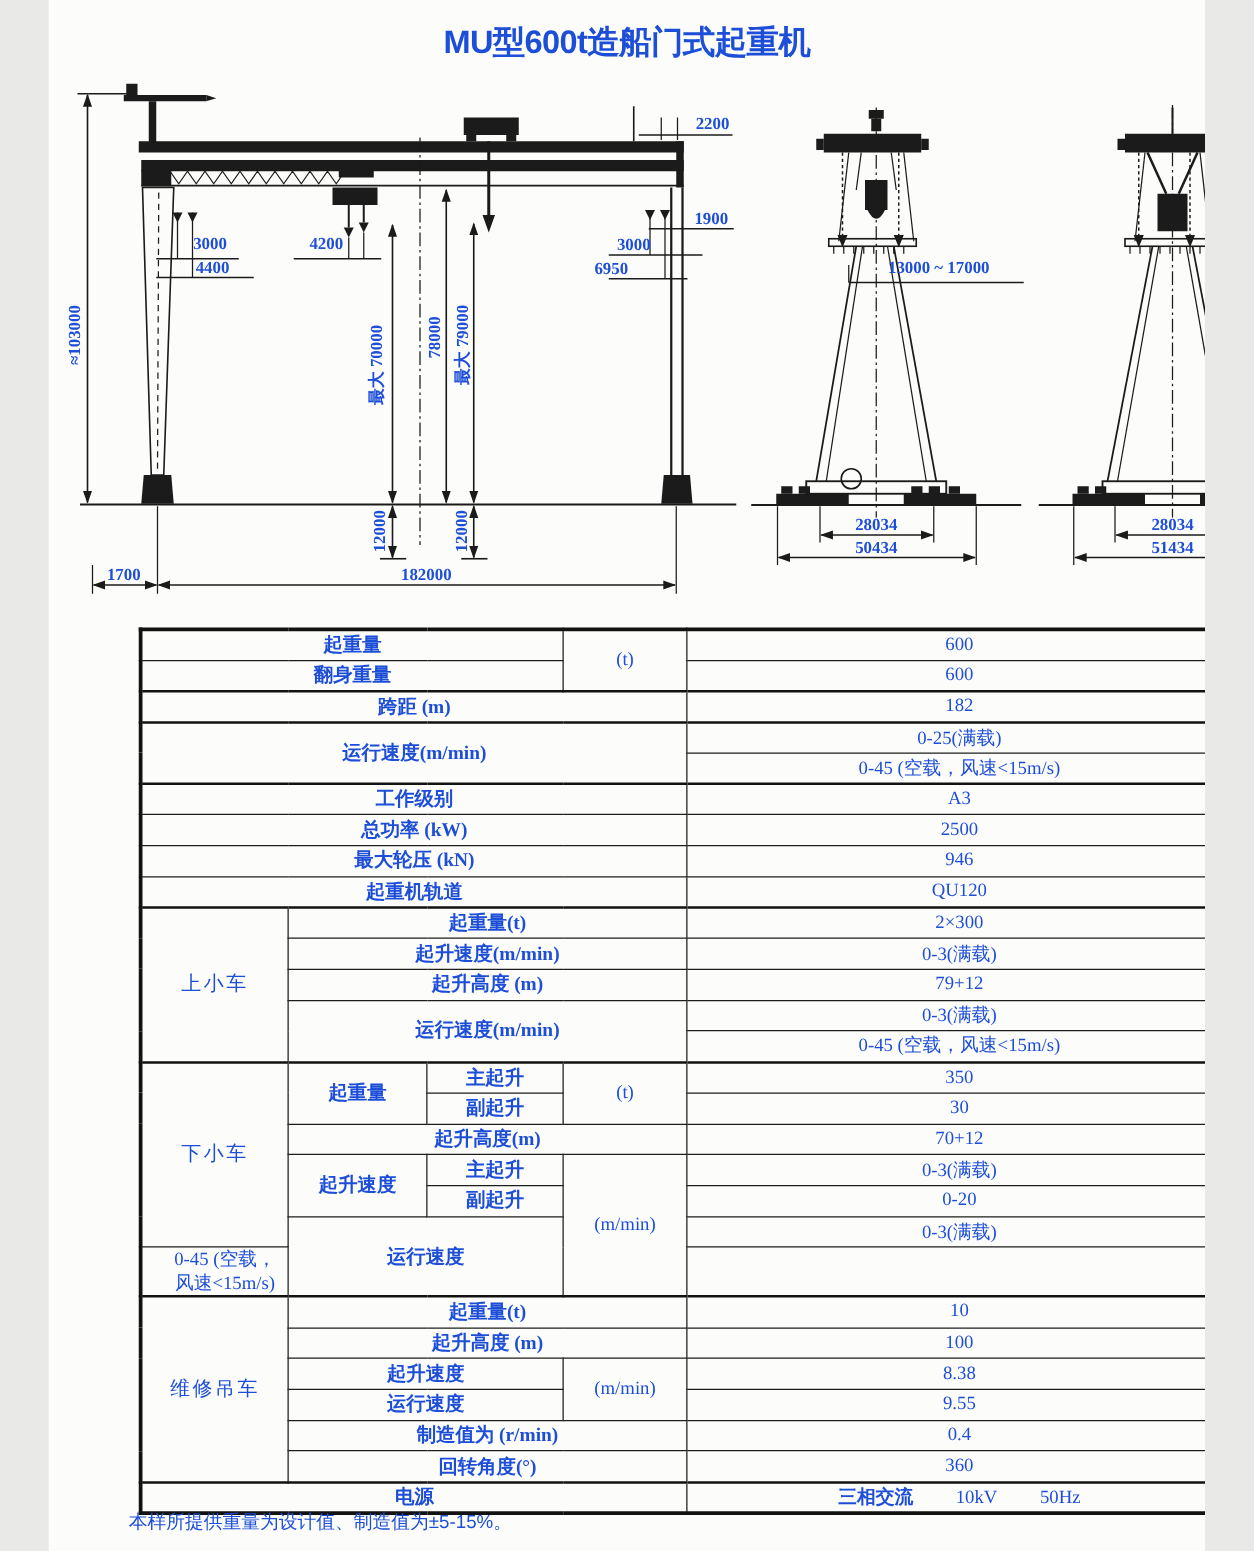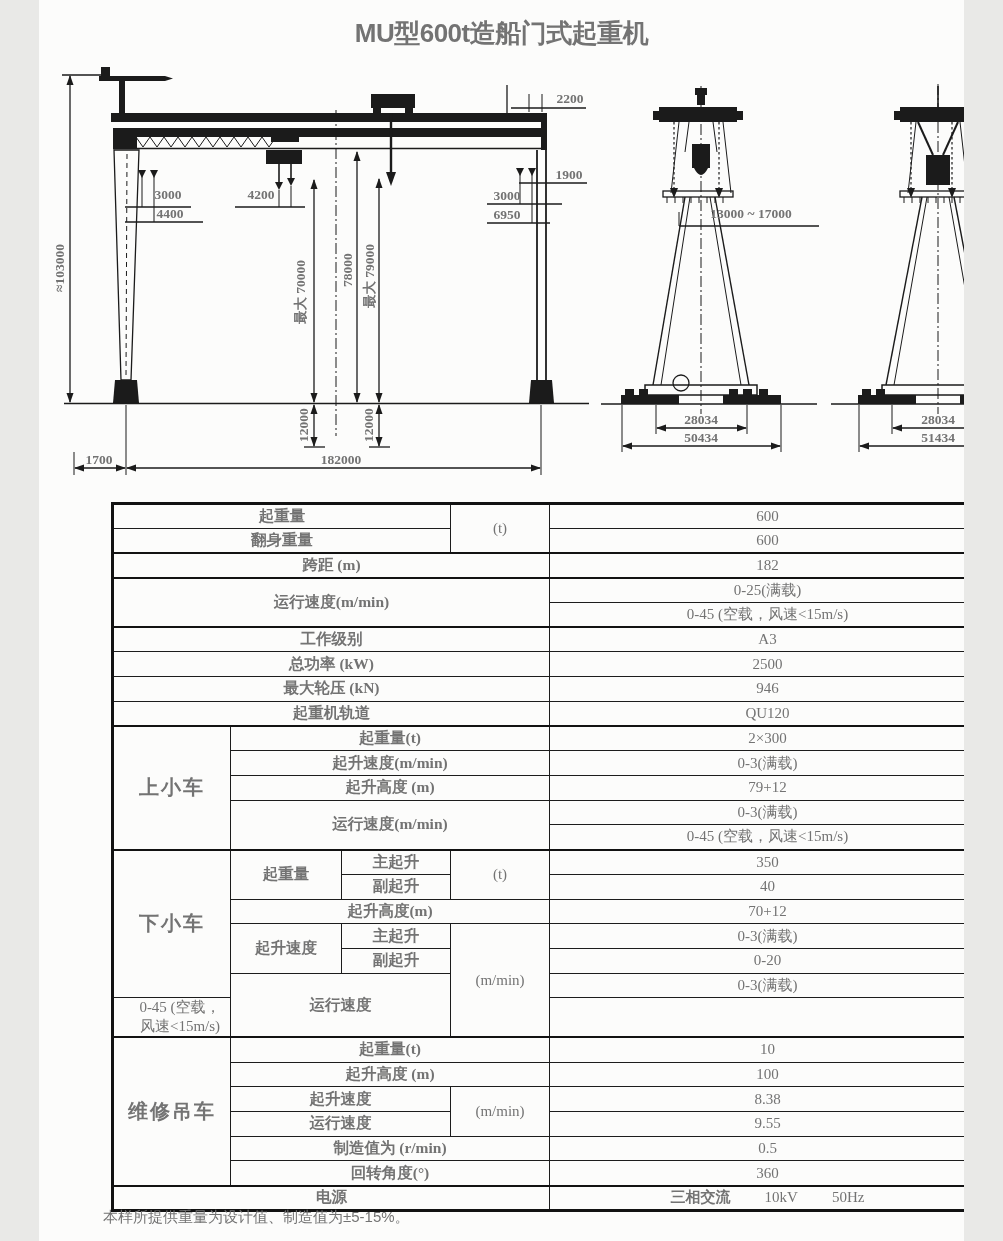--- a/index.html
+++ b/index.html
@@ -1,34 +1,34 @@
 <!DOCTYPE html>
 <html><head>
 <meta charset="utf-8">
 <style>
   html,body{margin:0;padding:0;background:#e9e9e7;}
   .page{position:relative;width:925px;height:1241px;background:#fcfcfb;margin:0 auto;
-        font-family:"Liberation Serif","DejaVu Serif",serif;color:#737373;overflow:hidden;}
+        font-family:"Liberation Serif","DejaVu Serif",serif;color:#1d4ed8;overflow:hidden;}
   .title{position:absolute;top:16px;left:0;width:100%;text-align:center;
          font-family:"Liberation Sans","DejaVu Sans",sans-serif;
          font-weight:bold;font-size:26px;letter-spacing:-.5px;}
   
   .drawing{position:absolute;left:10px;top:62px;width:985px;height:438px;}
   .drawing svg{position:absolute;left:0;top:0;}
   .dimlab{position:absolute;font-weight:bold;font-size:13.5px;white-space:nowrap;
           transform:translate(-50%,-50%);line-height:1;}
   .vlab{transform:translate(-50%,-50%) rotate(-90deg);}
   
   .spec{position:absolute;left:72px;top:502px;}
   table{border-collapse:collapse;table-layout:fixed;width:858px;border:3px solid #121212;}
   td{border:1.6px solid #1c1c1c;text-align:center;vertical-align:middle;padding:0 2px;
      font-size:15.5px;overflow:hidden;}
   tr{height:24.72px;}
   .lab{font-weight:bold;font-family:Liberation Serif, serif;}
-  .grp{font-weight:bold;font-size:20px;letter-spacing:2px;}
+  .grp{font-weight:normal;font-size:16px;letter-spacing:2px;}
   .val{font-weight:normal;font-size:15px;padding-left:18px;}
   .unit{font-weight:normal;font-size:15px;}
   .tk{border-top:2.8px solid #121212;}
   .pw span{display:inline-block;}
   .pw .gap{width:34px;}
   .footnote{position:absolute;left:64px;top:1208px;
             font-family:"Liberation Sans","DejaVu Sans",sans-serif;
             font-weight:normal;font-size:15px;}
 </style>
 </head>
@@ -201,21 +201,21 @@
       </g>
     </svg>
 
     <div class="dimlab vlab" style="left:11px;top:206px">≈103000</div>
     <div class="dimlab" style="left:119px;top:133px">3000</div>
     <div class="dimlab" style="left:121px;top:152px">4400</div>
     <div class="dimlab" style="left:212px;top:133px">4200</div>
     <div class="dimlab" style="left:521px;top:37px">2200</div>
     <div class="dimlab" style="left:520px;top:113px">1900</div>
     <div class="dimlab" style="left:458px;top:134px">3000</div>
-    <div class="dimlab" style="left:458px;top:153px">6950</div>
+    <div class="dimlab" style="left:440px;top:153px">6950</div>
     <div class="dimlab vlab" style="left:252px;top:230px">最大 70000</div>
     <div class="dimlab vlab" style="left:299px;top:208px">78000</div>
     <div class="dimlab vlab" style="left:321px;top:214px">最大 79000</div>
     <div class="dimlab vlab" style="left:255px;top:363px">12000</div>
     <div class="dimlab vlab" style="left:320px;top:363px">12000</div>
     <div class="dimlab" style="left:50px;top:398px">1700</div>
     <div class="dimlab" style="left:292px;top:398px">182000</div>
     <div class="dimlab" style="left:702px;top:152px">13000 ~ 17000</div>
     <div class="dimlab" style="left:652px;top:358px">28034</div>
     <div class="dimlab" style="left:652px;top:376px">50434</div>
@@ -293,21 +293,21 @@
 
       <tr>
         <td rowspan="6" class="grp tk">下小车</td>
         <td rowspan="2" class="lab tk">起重量</td>
         <td class="lab tk">主起升</td>
         <td rowspan="2" class="unit tk">(t)</td>
         <td class="val tk">350</td>
       </tr>
       <tr>
         <td class="lab">副起升</td>
-        <td class="val">40</td>
+        <td class="val">30</td>
       </tr>
       <tr>
         <td colspan="3" class="lab">起升高度(m)</td>
         <td class="val">70+12</td>
       </tr>
       <tr>
         <td rowspan="2" class="lab">起升速度</td>
         <td class="lab">主起升</td>
         <td rowspan="4" class="unit">(m/min)</td>
         <td class="val">0-3(满载)</td>
@@ -337,21 +337,21 @@
         <td colspan="2" class="lab">起升速度</td>
         <td rowspan="2" class="unit">(m/min)</td>
         <td class="val">8.38</td>
       </tr>
       <tr>
         <td colspan="2" class="lab">运行速度</td>
         <td class="val">9.55</td>
       </tr>
       <tr>
         <td colspan="3" class="lab">制造值为 (r/min)</td>
-        <td class="val">0.5</td>
+        <td class="val">0.4</td>
       </tr>
       <tr>
         <td colspan="3" class="lab">回转角度(°)</td>
         <td class="val">360</td>
       </tr>
 
       <tr>
         <td colspan="4" class="lab tk">电源</td>
         <td class="val tk pw">
           <span class="lab">三相交流</span><span class="gap"></span><span>10kV</span><span class="gap"></span><span>50Hz</span>

